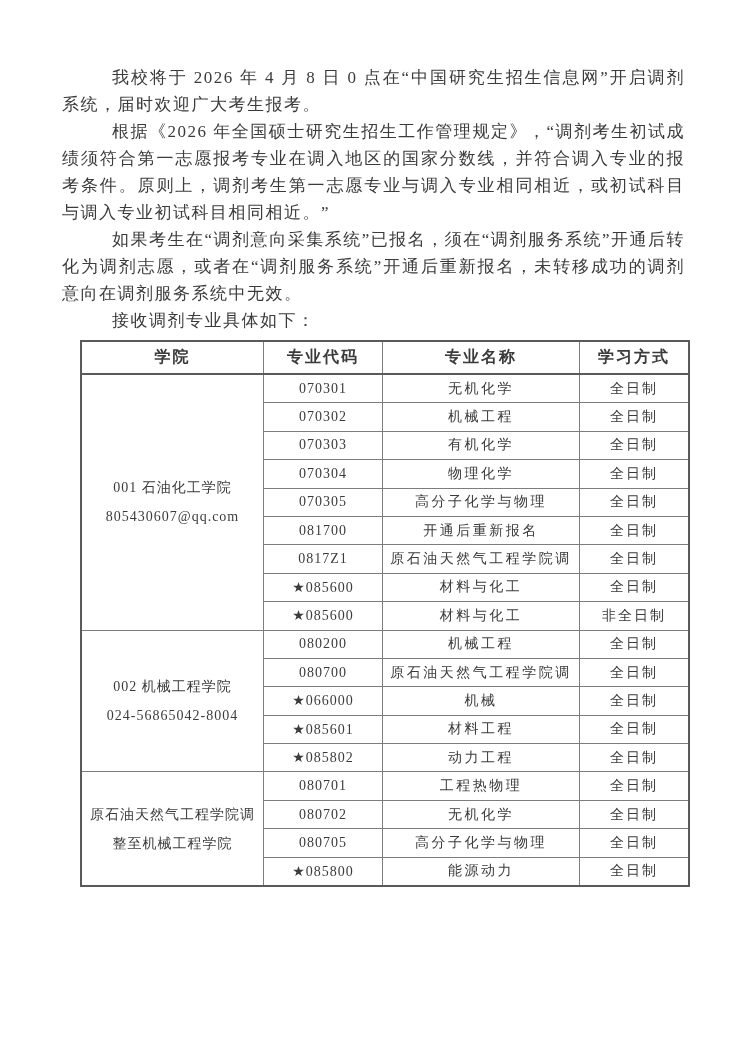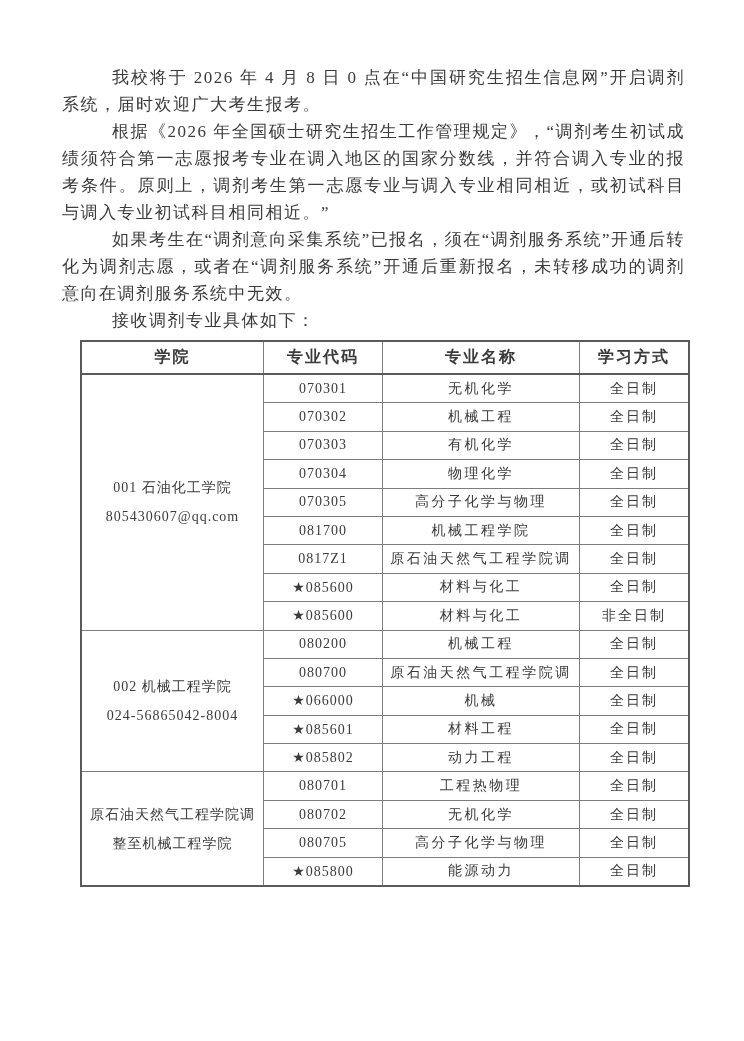--- a/index.html
+++ b/index.html
@@ -117,21 +117,21 @@
           <td class="cell-name">物理化学</td>
           <td class="cell-mode">全日制</td>
         </tr>
         <tr>
           <td class="cell-code">070305</td>
           <td class="cell-name">高分子化学与物理</td>
           <td class="cell-mode">全日制</td>
         </tr>
         <tr>
           <td class="cell-code">081700</td>
-          <td class="cell-name">机械工程学院</td>
+          <td class="cell-name">开通后重新报名</td>
           <td class="cell-mode">全日制</td>
         </tr>
         <tr>
           <td class="cell-code">0817Z1</td>
           <td class="cell-name">原石油天然气工程学院调</td>
           <td class="cell-mode">全日制</td>
         </tr>
         <tr>
           <td class="cell-code">★085600</td>
           <td class="cell-name">材料与化工</td>

